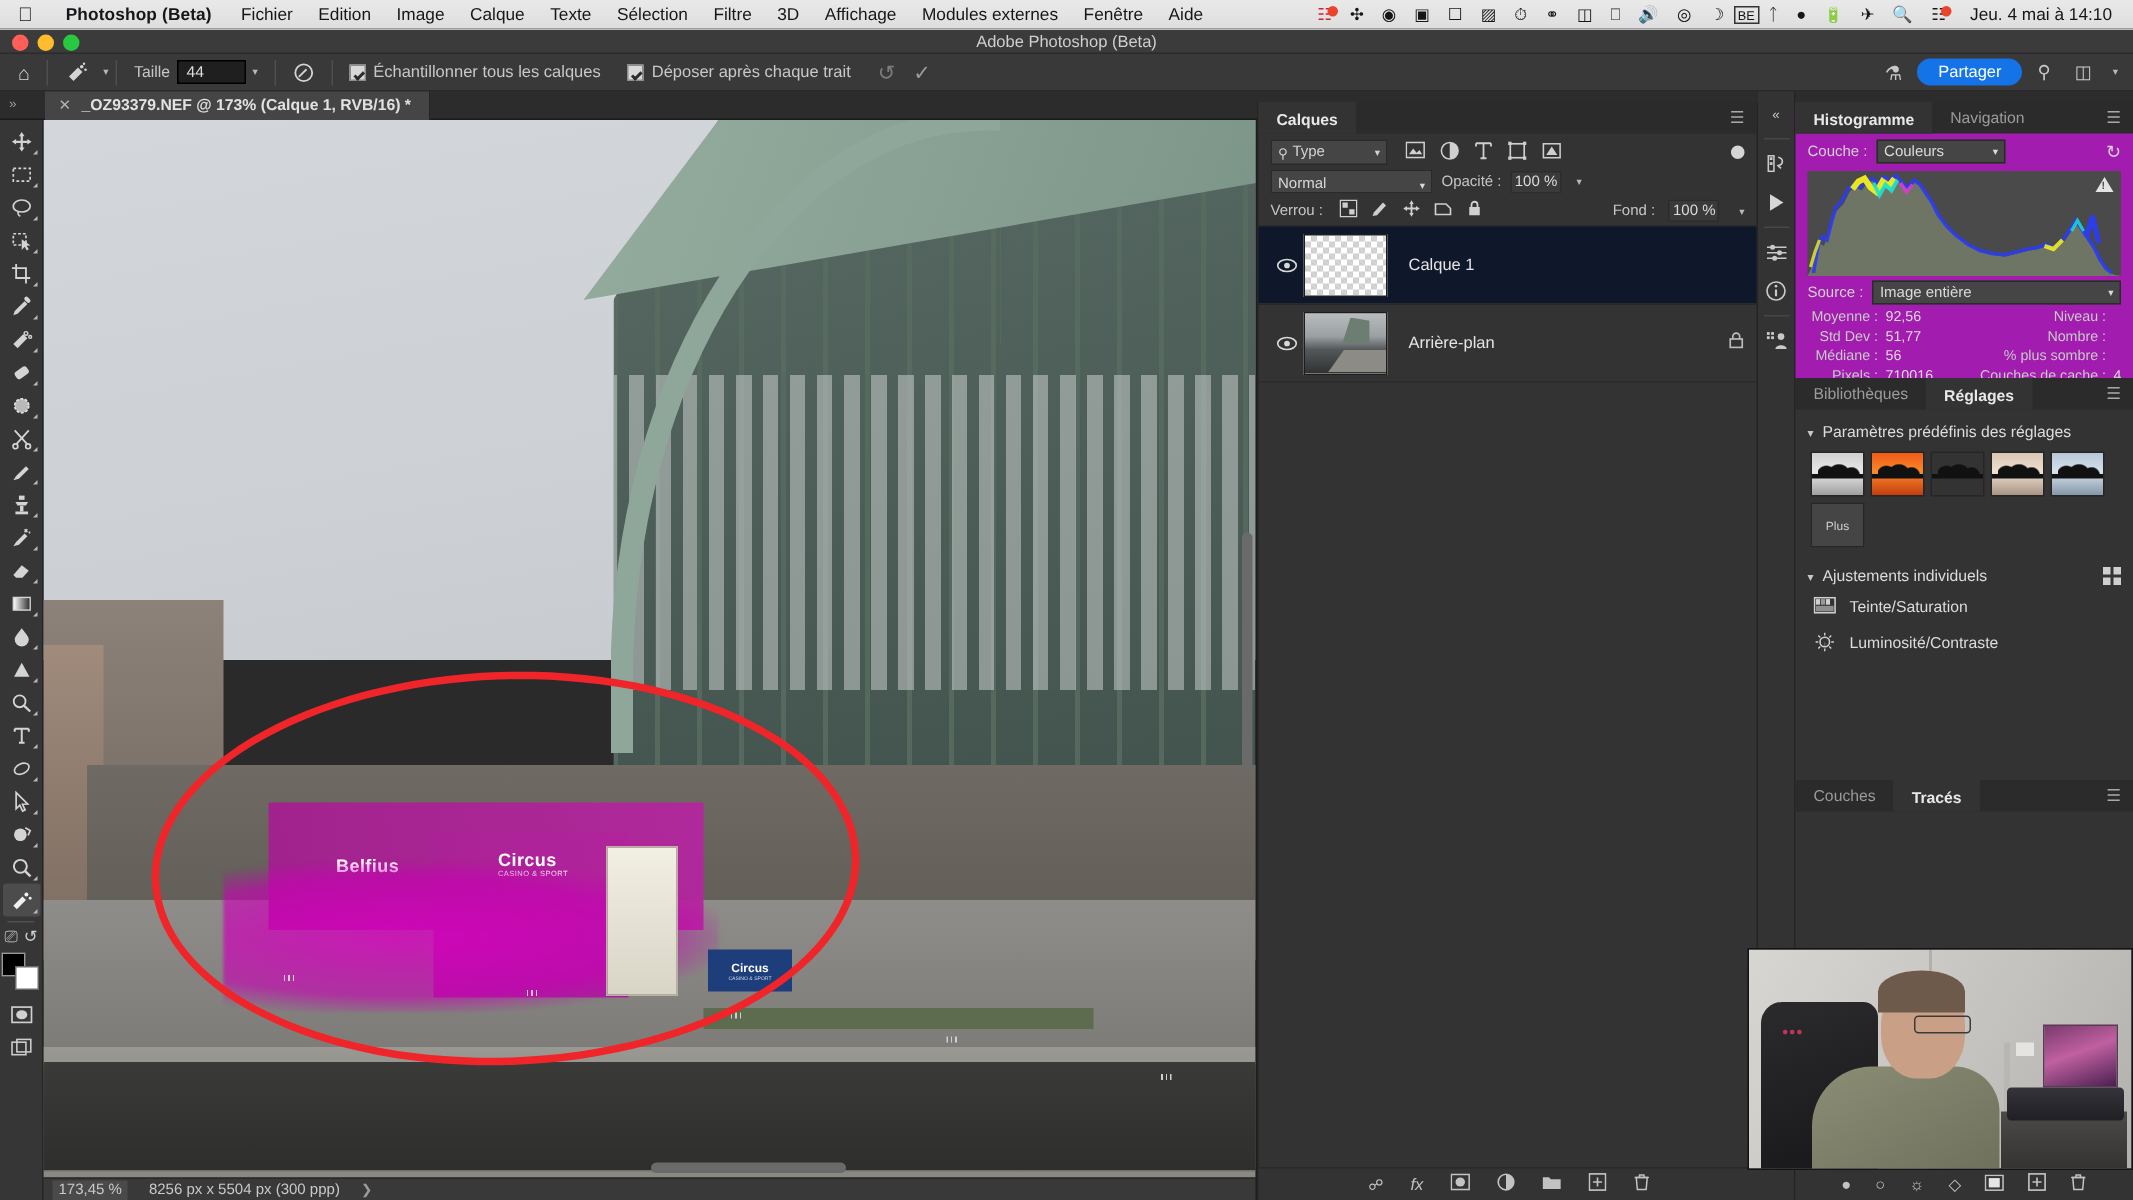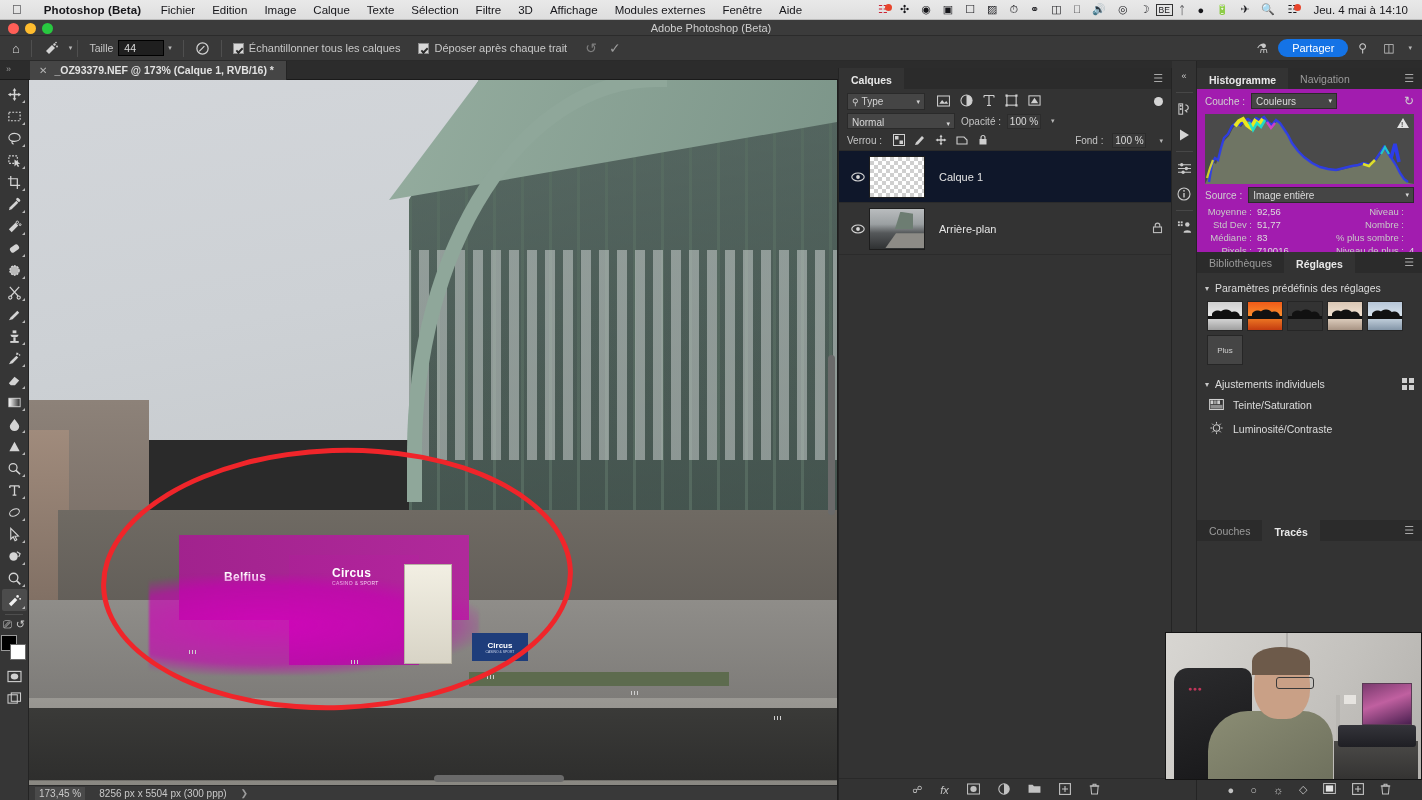--- a/index.html
+++ b/index.html
@@ -1000,27 +1000,27 @@
     <span class="val">92,56</span>
     <span class="lab">Niveau :</span>
     <span class="val"></span>
 
     <span class="lab">Std Dev :</span>
     <span class="val">51,77</span>
     <span class="lab">Nombre :</span>
     <span class="val"></span>
 
     <span class="lab">Médiane :</span>
-    <span class="val">83</span>
+    <span class="val">56</span>
     <span class="lab">% plus sombre :</span>
     <span class="val"></span>
 
     <span class="lab">Pixels :</span>
     <span class="val">710016</span>
-    <span class="lab">Niveau de plus :</span>
+    <span class="lab">Couches de cache :</span>
     <span class="val">4</span>
   </div>
 </div>
 
 <div class="adjpanel">
   <div class="panel-tabs">
     <div class="ptab">Bibliothèques</div>
     <div class="ptab sel nobar">Réglages</div>
     <div class="pmenu">☰</div>
   </div>

